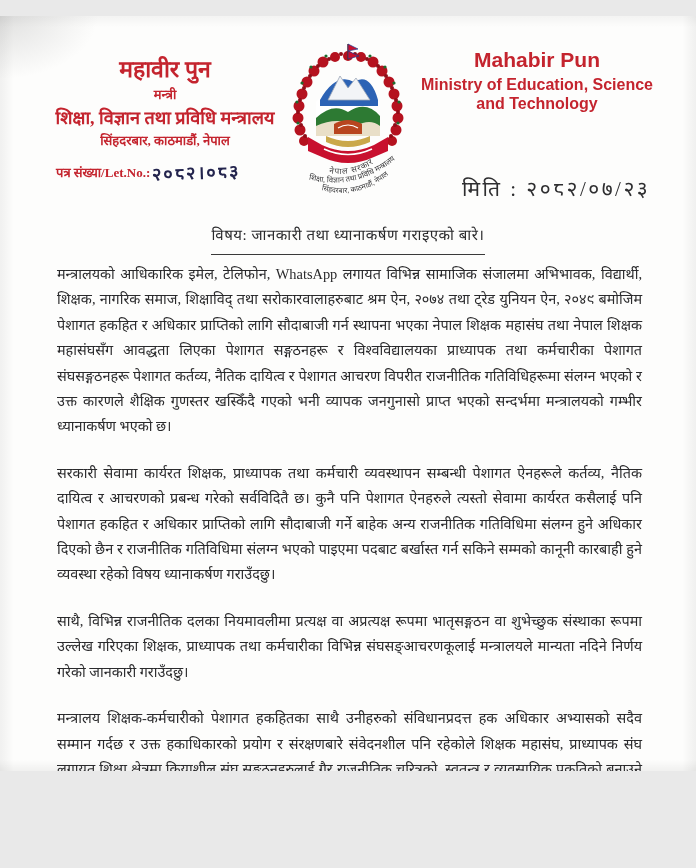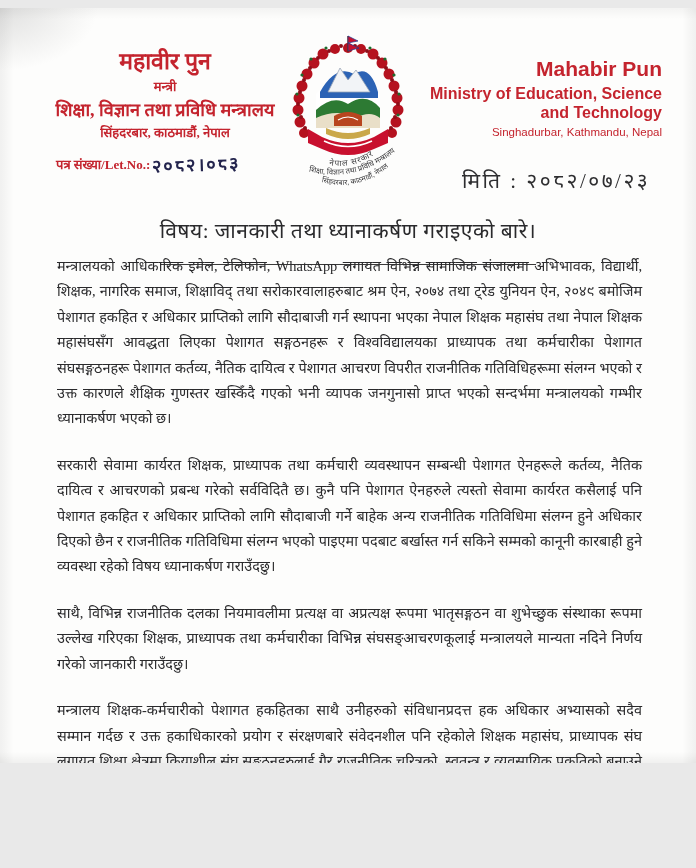--- a/index.html
+++ b/index.html
@@ -1,45 +1,45 @@
 <!DOCTYPE html>
 <html lang="ne"><head>
 <meta charset="utf-8">
 <style>
   html,body{margin:0;padding:0;}
   body{background:#e9e9e9;font-family:"Liberation Serif","DejaVu Serif",serif;}
   .page{
-    position:relative;width:696px;height:755px;margin:8px auto;overflow:hidden;
+    position:relative;width:696px;height:755px;margin:16px auto;overflow:hidden;
     background:
       radial-gradient(ellipse 140px 90px at 0% 0%, rgba(120,120,120,.22), rgba(120,120,120,0) 70%),
       linear-gradient(90deg, rgba(0,0,0,.05) 0, rgba(0,0,0,0) 2%, rgba(0,0,0,0) 98%, rgba(0,0,0,.05) 100%),
       linear-gradient(180deg, rgba(0,0,0,.04) 0, rgba(0,0,0,0) 1.5%, rgba(0,0,0,0) 98.5%, rgba(0,0,0,.05) 100%),
       #fdfdfc;
     color:#2a2a2c;
   }
   .red{color:#c4242e;}
   
   .hdr-left{position:absolute;left:46px;top:40px;width:238px;text-align:center;line-height:1.25;}
   .hdr-left .name{font-size:23px;font-weight:bold;}
   .hdr-left .title{font-size:13px;font-weight:bold;margin-top:2px;}
   .hdr-left .ministry{font-size:18px;font-weight:bold;margin-top:4px;}
   .hdr-left .addr{font-size:13px;font-weight:bold;margin-top:3px;}
-  .hdr-right{position:absolute;left:412px;top:48px;width:250px;text-align:right;line-height:1.22;font-family:"Liberation Sans","DejaVu Sans",sans-serif;}
+  .hdr-right{position:absolute;left:412px;top:31px;width:250px;text-align:center;line-height:1.22;font-family:"Liberation Sans","DejaVu Sans",sans-serif;}
   .hdr-right .name{font-size:21px;font-weight:bold;}
   .hdr-right .title{font-size:14px;font-weight:bold;margin-top:1px;}
   .hdr-right .ministry{font-size:16px;font-weight:bold;margin-top:2px;}
   .hdr-right .addr{font-size:11.5px;margin-top:2px;}
   .emblem{position:absolute;left:278px;top:26px;width:140px;height:170px;}
   
   .meta-left{position:absolute;left:56px;top:142px;font-size:13px;line-height:1.7;font-weight:bold;}
   .hand-no{display:inline-block;font-size:18px;font-weight:bold;color:#23244d;transform:rotate(-2deg);letter-spacing:2px;vertical-align:-2px;margin-left:2px;font-family:"DejaVu Serif",serif;}
   .date-line{position:absolute;left:462px;top:158px;font-size:21px;color:#2e2e30;letter-spacing:2.5px;}
   
   .subject-wrap{position:absolute;left:0;top:208px;width:100%;text-align:center;}
-  .subject{display:inline-block;font-size:21px;border-bottom:1.4px solid #3a3a3a;padding-bottom:20px;letter-spacing:.5px;}
+  .subject{display:inline-block;font-size:15px;border-bottom:1.4px solid #3a3a3a;padding-bottom:10px;letter-spacing:.5px;}
   
   .body{position:absolute;left:57px;top:246px;width:585px;font-size:14.4px;line-height:25.4px;}
   .body p{margin:0 0 21px;text-align:justify;text-justify:inter-word;}
   
   .sig{position:absolute;left:508px;top:786px;width:165px;text-align:center;}
   .sig .dots{border-bottom:1.6px dotted #6b6b6b;width:74px;margin:-8px auto 2px 0;}
   .sig .sig-name{font-size:15px;color:#222;}
   svg text{font-family:"Liberation Serif","DejaVu Serif",serif;}
 </style>
 </head>
@@ -148,21 +148,20 @@
       </text>
       <text font-size="7.2">
         <textPath href="#arc3" startOffset="50%" text-anchor="middle">सिंहदरबार, काठमाडौं, नेपाल</textPath>
       </text>
     </g>
   </svg>
 
   <div class="hdr-right red">
     <div class="name">Mahabir Pun</div>
     <div class="ministry">Ministry of Education, Science and Technology</div>
-    <div class="addr">Singhadurbar, Kathmandu, Nepal</div>
   </div>
 
   <div class="meta-left">
     <div>
       <span class="red">पत्र संख्या/Let.No.:</span><span class="hand-no">२०८२।०८३</span>
     </div>
   </div>
 
   <div class="date-line">
     <span>मिति :</span>

